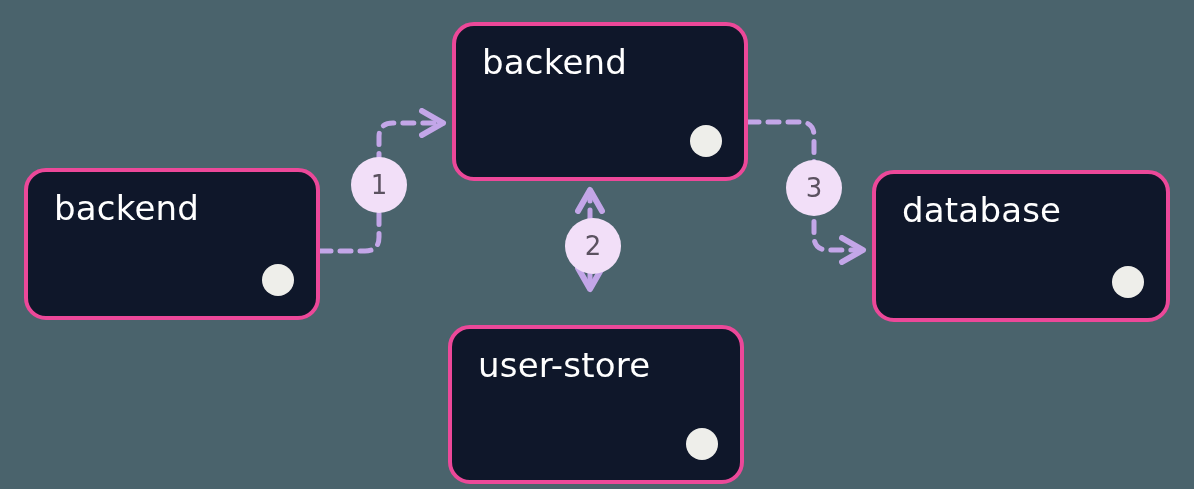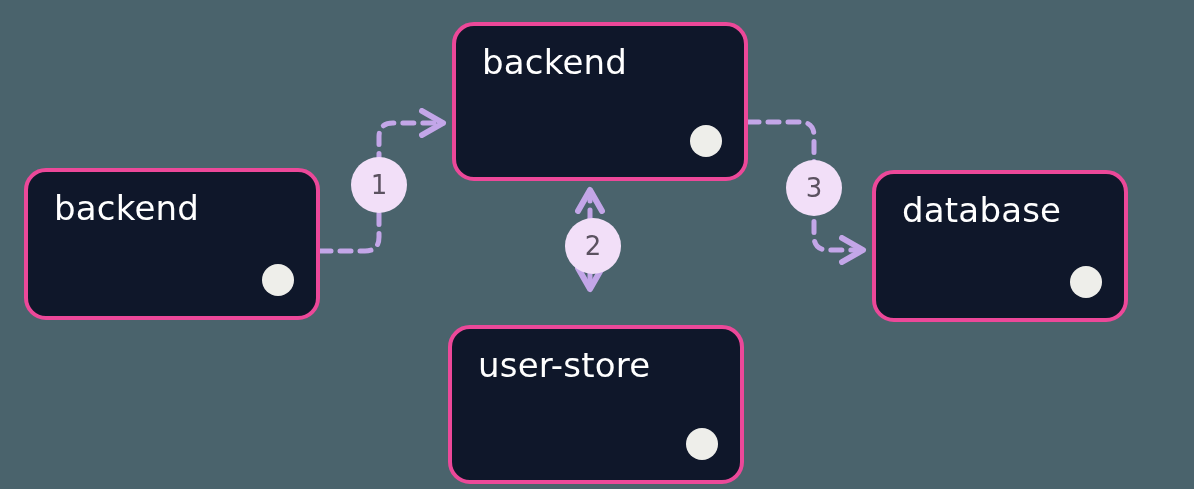--- a/index.html
+++ b/index.html
@@ -98,21 +98,21 @@
   <div class="node" style="left:452px; top:22px; width:296px; height:159px;">
     <div class="node-label">backend</div>
     <div class="node-dot"></div>
   </div>
 
   <div class="node" style="left:448px; top:298px; width:296px; height:159px;margin-top:27px;">
     <div class="node-label">user-store</div>
     <div class="node-dot"></div>
   </div>
 
-  <div class="node" style="left:872px; top:170px; width:256px; height:152px;">
+  <div class="node" style="left:872px; top:170px; width:298px; height:152px;">
     <div class="node-label">database</div>
     <div class="node-dot"></div>
   </div>
 
   <div class="edge-label" style="left:351px; top:157px;">1</div>
 
   <div class="edge-label" style="left:565px; top:218px;">2</div>
 
   <div class="edge-label" style="left:786px; top:160px;">3</div>
 

